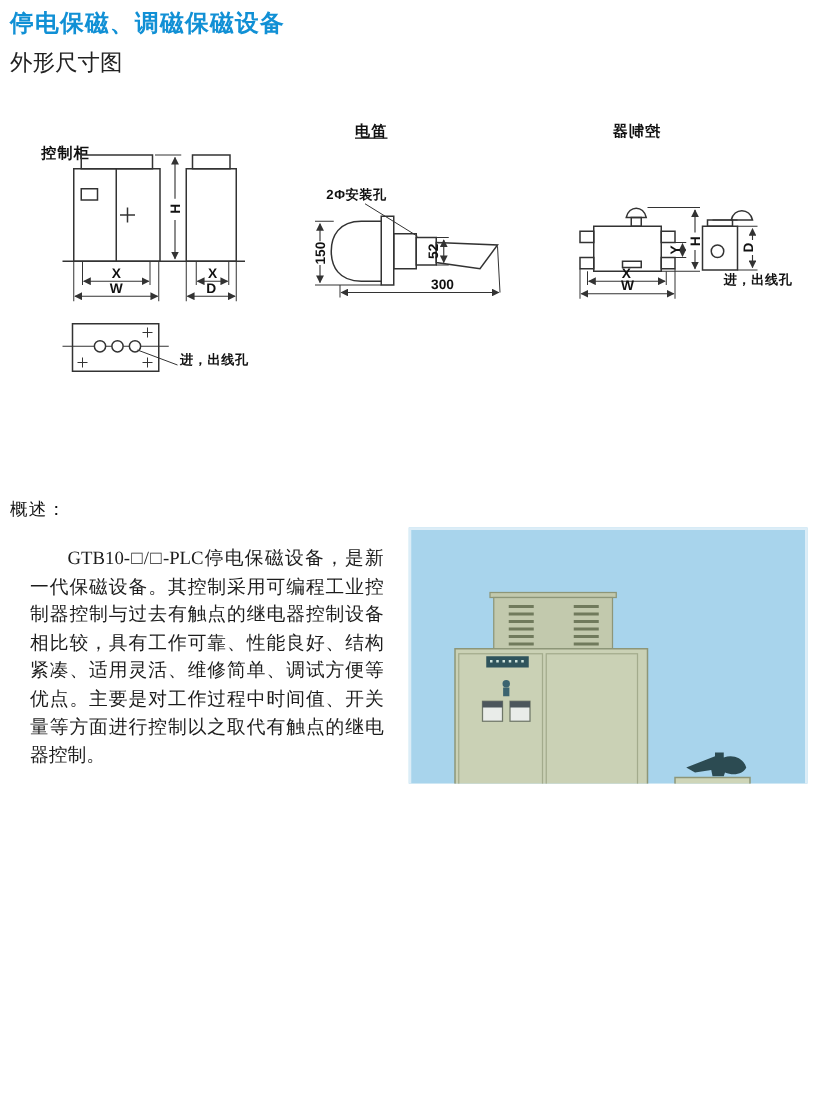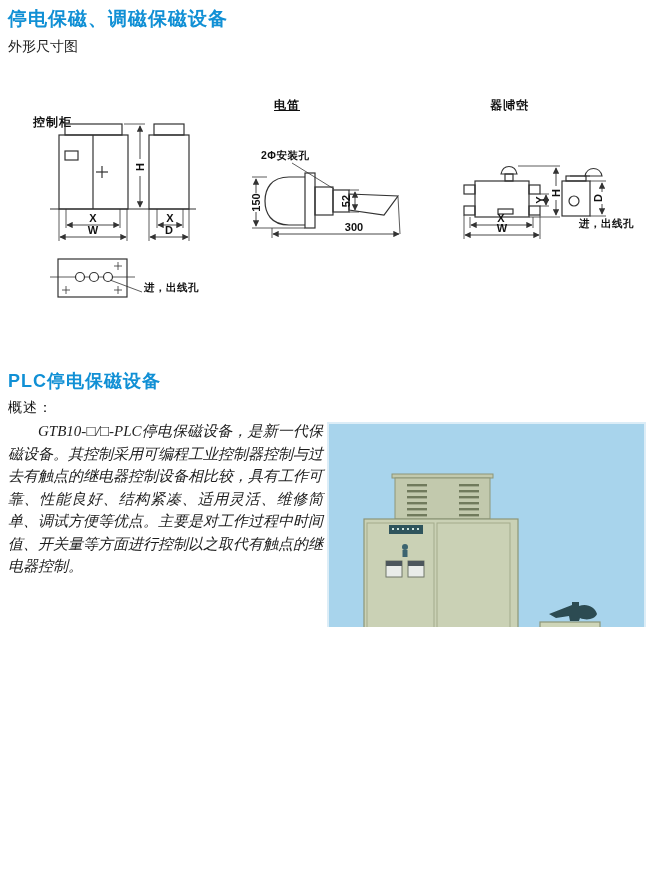--- a/index.html
+++ b/index.html
@@ -1,55 +1,55 @@
 <!DOCTYPE html>
 <html><head>
 <meta charset="utf-8">
 <style>
   html,body{margin:0;padding:0;background:#fff;}
   #page{position:relative;width:654px;height:627px;background:#ffffff;overflow:hidden;
         font-family:"Liberation Sans",sans-serif;color:#1a1a1a;}
 
   .page-title{position:absolute;left:8px;top:6px;margin:0;font-size:19px;font-weight:bold;
               color:#1190d5;letter-spacing:1px;font-family:"Liberation Sans",sans-serif;}
-  .subtitle{position:absolute;left:8px;top:38px;font-size:14px;color:#222;}
+  .subtitle{position:absolute;left:8px;top:38px;font-size:18px;color:#222;}
 
   .dia-label{position:absolute;font-size:12px;font-weight:bold;color:#111;letter-spacing:1px;}
   .dia-note{position:absolute;font-size:10.5px;font-weight:bold;color:#111;letter-spacing:0.5px;}
   .mirror{display:inline-block;transform:scaleX(-1);}
 
   svg{position:absolute;left:0;top:0;}
   .ln{stroke:#333;stroke-width:1.2;fill:none;}
   .fw{stroke:#333;stroke-width:1.2;fill:#fff;}
   .thin{stroke:#333;stroke-width:0.8;fill:none;}
   .dim{stroke:#333;stroke-width:0.9;fill:none;}
   .dt{font:bold 11px "Liberation Sans",sans-serif;fill:#111;}
 
   .section-title{position:absolute;left:8px;top:369px;margin:0;font-size:18px;font-weight:bold;
                  color:#1190d5;letter-spacing:1px;}
   .overview{position:absolute;left:8px;top:399px;font-size:14px;color:#111;letter-spacing:1px;}
   .bodytext{position:absolute;left:8px;top:420px;width:315px;text-align:justify;
             font:15px/22.5px "Liberation Serif",serif;color:#1c1c1c;}
-  .bodytext p{margin:0;text-indent:2em;font-style:italic;}
+  .bodytext p{margin:16px;text-indent:2em;}
 
   .photo{position:absolute;left:327px;top:422px;width:315px;height:394px;
          background:#a8d4ec;border:2px solid #dcedf7;}
 
   .footer-line{position:absolute;left:8px;top:855px;font-size:13.5px;color:#111;letter-spacing:0.5px;}
 </style>
 </head>
 <body>
 
 <div id="page">
 
   <h1 class="page-title">停电保磁、调磁保磁设备</h1>
   <div class="subtitle">外形尺寸图</div>
 
   <div class="dia-label" style="left:33px;top:114px;">控制柜</div>
-  <div class="dia-label" style="left:274px;top:97px;text-decoration:underline;">电笛</div>
+  <div class="dia-label" style="left:284px;top:97px;text-decoration:underline;">电笛</div>
   <div class="dia-label" style="left:489px;top:97px;"><span class="mirror">控制器</span></div>
 
   <div class="dia-note" style="left:261px;top:149px;text-align:center;">2Φ安装孔</div>
   <div class="dia-note" style="left:144px;top:281px;">进，出线孔</div>
   <div class="dia-note" style="left:579px;top:217px;">进，出线孔</div>
 
   <svg width="654" height="330" viewBox="0 0 654 330">
     <defs>
       <marker id="ar" viewBox="0 0 10 10" refX="9" refY="5" markerWidth="7" markerHeight="7" orient="auto-start-reverse">
         <path d="M0,0 L10,5 L0,10 z" fill="#333"></path>
@@ -174,21 +174,20 @@
       <line class="thin" x1="570" y1="176" x2="590" y2="176"></line>
       <circle class="fw" cx="574" cy="201" r="5"></circle>
       <line class="thin" x1="590" y1="181" x2="606" y2="181"></line>
       <line class="thin" x1="590" y1="216" x2="606" y2="216"></line>
       <line class="dim" x1="602" y1="183" x2="602" y2="192" marker-start="url(#ar)"></line>
       <line class="dim" x1="602" y1="204" x2="602" y2="214" marker-end="url(#ar)"></line>
       <text class="dt" text-anchor="middle" transform="translate(598,198) rotate(-90) translate(0,4)">D</text>
     </g>
   </svg>
 
-  <h2 class="section-title">PLC停电保磁设备</h2>
   <div class="overview">概述：</div>
   <div class="bodytext">
     <p>GTB10-□/□-PLC停电保磁设备，是新一代保磁设备。其控制采用可编程工业控制器控制与过去有触点的继电器控制设备相比较，具有工作可靠、性能良好、结构紧凑、适用灵活、维修简单、调试方便等优点。主要是对工作过程中时间值、开关量等方面进行控制以之取代有触点的继电器控制。</p>
   </div>
 
   <div class="photo">
     <svg width="315" height="394" viewBox="0 0 315 394">
 
       <g>
         <rect x="63" y="50" width="101" height="4" fill="#c2c9ad" stroke="#8d9678" stroke-width="1"></rect>

